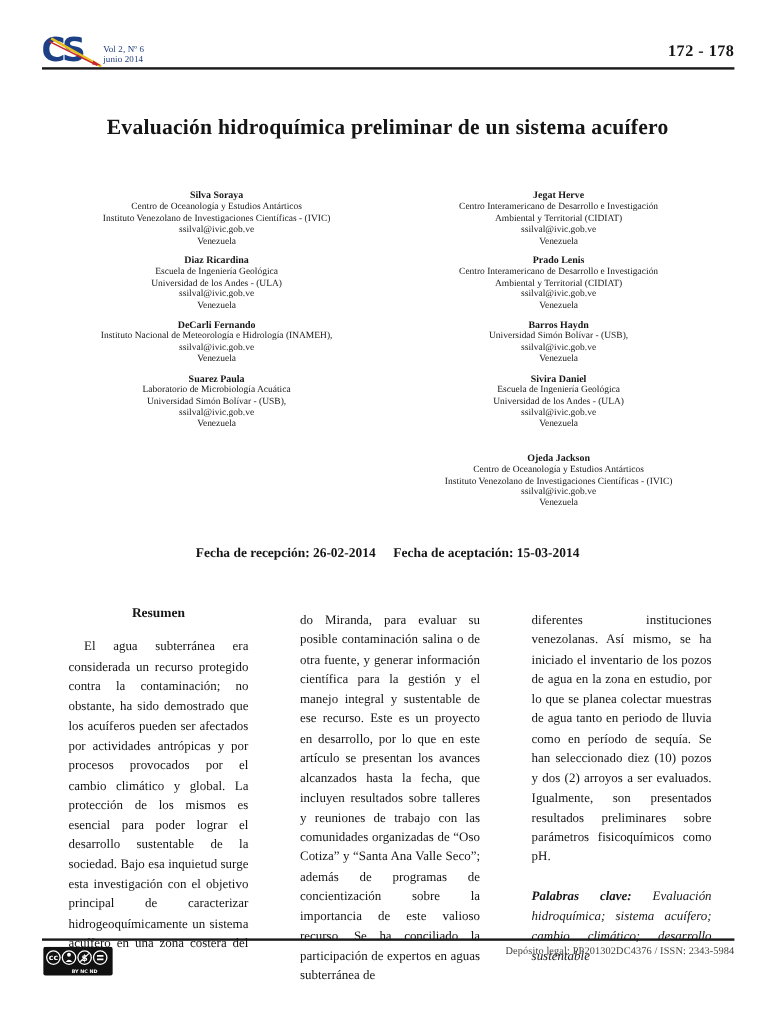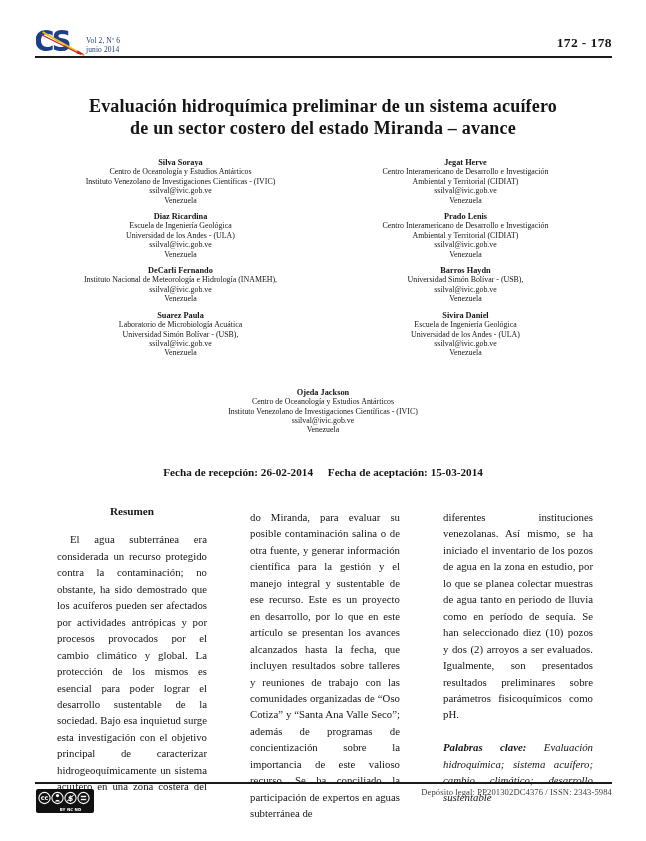--- a/index.html
+++ b/index.html
@@ -23,21 +23,21 @@
   .title{
     position:absolute;left:30px;right:30px;top:96px;text-align:center;
     font-size:18px;font-weight:bold;line-height:21.5px;letter-spacing:.2px;
   }
   
   .front{position:absolute;left:38px;right:38px;top:158px;}
   .auth-grid{display:flex;}
   .auth-col{flex:1;display:flex;flex-direction:column;}
   .author-block{text-align:center;font-size:7.9px;line-height:9.4px;margin-bottom:7px;}
   .author-block .a-name{font-size:8.3px;font-weight:bold;}
-  .auth-center{display:flex;justify-content:center;margin-top:23px;}
+  .auth-center{display:flex;justify-content:flex-end;margin-top:12px;}
   .auth-center .author-block{width:50%;}
   
   .dates{
     text-align:center;margin-top:24px;font-size:11.2px;font-weight:bold;
   }
   .dates span{margin:0 6px;font-family:Liberation Serif, serif;}
   
   .abstract{position:absolute;left:45px;right:41px;top:497px;display:flex;gap:19px;}
   .abs-col{flex:1;font-size:10.8px;line-height:16.45px;text-align:justify;hyphens:auto;}
   .abs-col h3{
@@ -70,21 +70,20 @@
   <div class="vol-info">
     <div>Vol 2, Nº 6</div>
     <div>junio 2014</div>
   </div>
 
   <div class="page-range">172 - 178</div>
   <div class="header-rule"></div>
 
   <h1 class="title" style="margin:0;">
     <div>Evaluación hidroquímica preliminar de un sistema acuífero</div>
-    <div>de un sector costero del estado Miranda – avance</div>
   </h1>
 
   <div class="front">
     <div class="auth-grid">
 
       <div class="auth-col">
         <div class="author-block">
           <div class="a-name">Silva Soraya</div>
           <div>Centro de Oceanología y Estudios Antárticos</div>
           <div>Instituto Venezolano de Investigaciones Científicas - (IVIC)</div>

